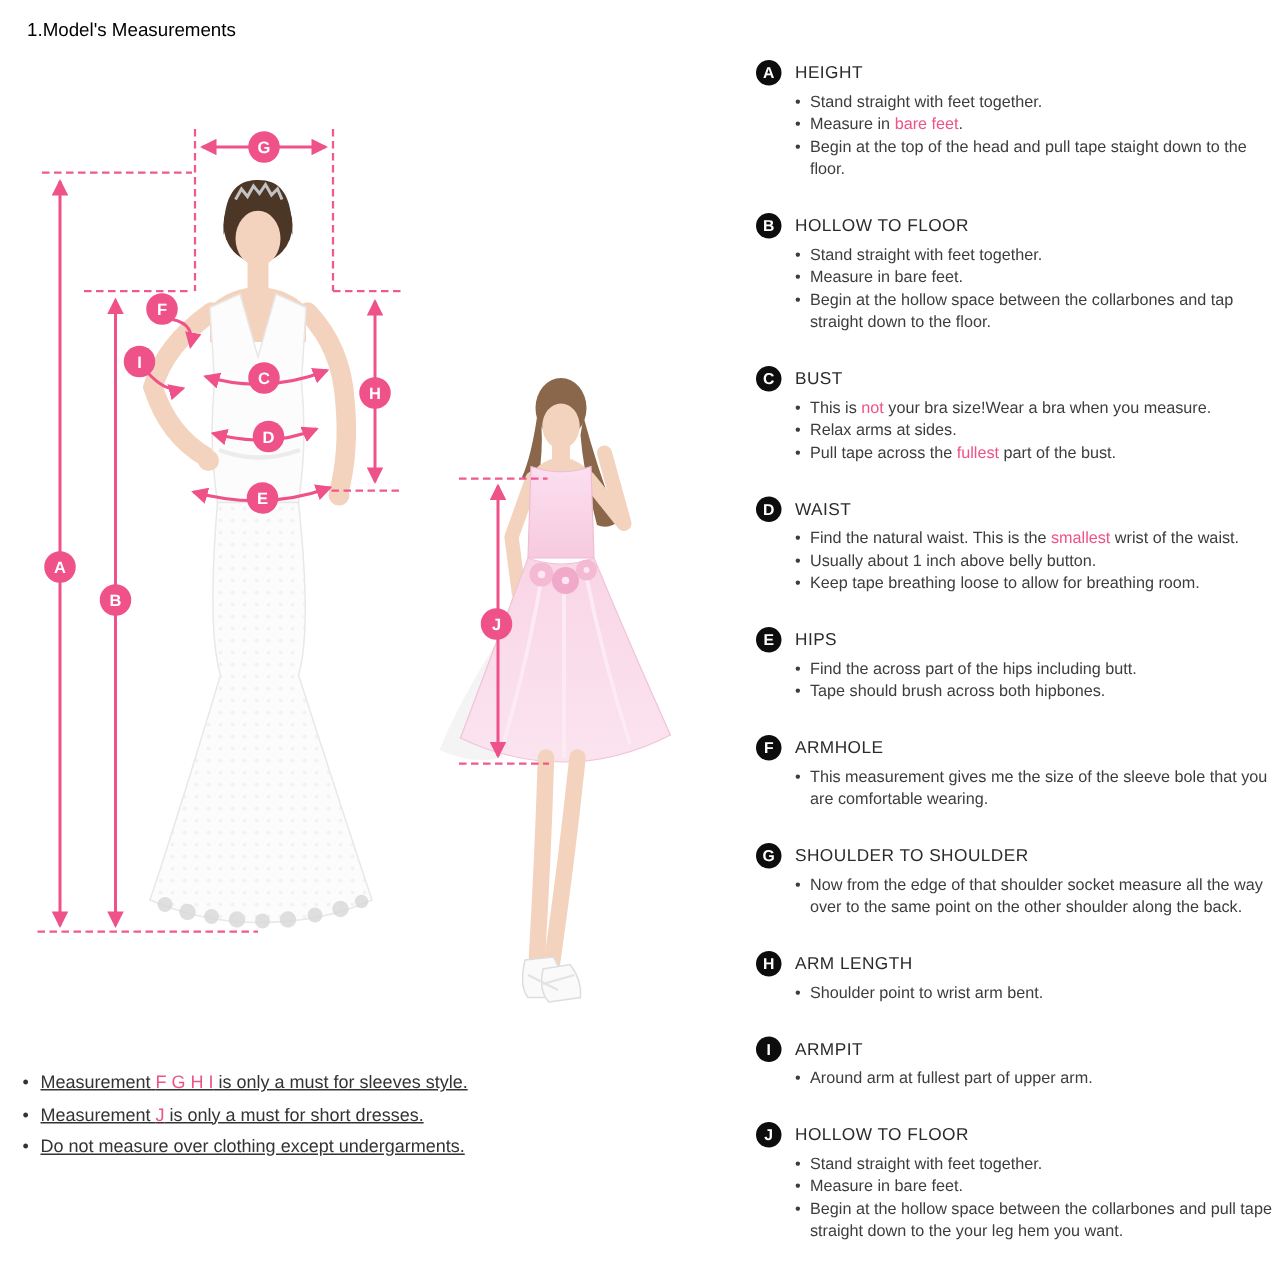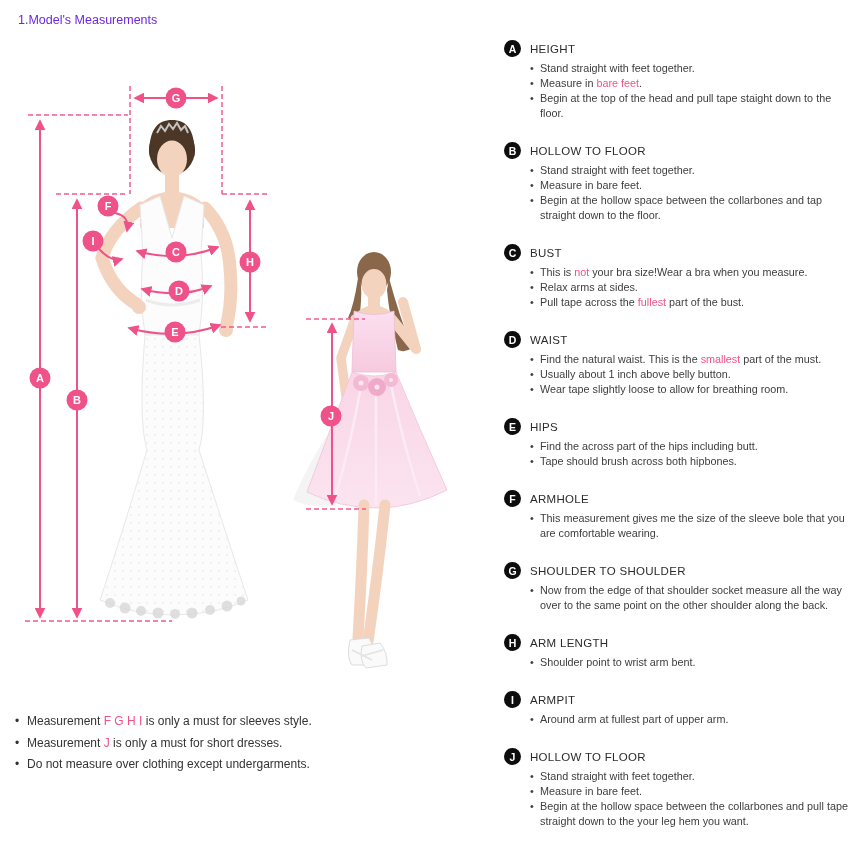--- a/index.html
+++ b/index.html
@@ -1,39 +1,39 @@
 <!DOCTYPE html>
 <html><head>
 <meta charset="utf-8">
 <style>
   html,body{margin:0;padding:0;}
   body{
     width:857px;height:851px;position:relative;background:#ffffff;
     font-family:"Liberation Sans",sans-serif;overflow:hidden;
     -webkit-font-smoothing:antialiased;
   }
-  .page-title{position:absolute;left:18px;top:13px;font-size:12.5px;color:#6d28d9;}
+  .page-title{position:absolute;left:18px;top:13px;font-size:12.5px;color:#000000;}
   #figure-area{position:absolute;left:0;top:0;width:500px;height:700px;}
   #right-col{position:absolute;left:504px;top:40px;width:344px;}
   .section{margin-bottom:21px;}
   .sec-head{display:flex;align-items:center;gap:9px;margin-bottom:4px;}
   .badge{
     width:17px;height:17px;border-radius:50%;background:#0d0d0d;color:#fff;
     font-size:10.5px;font-weight:bold;display:flex;align-items:center;justify-content:center;flex:none;
   }
   .sec-title{font-size:11.5px;font-weight:normal;color:#2b2b2b;letter-spacing:.3px;}
   .bullets{padding-left:26px;}
   .bullet{display:flex;font-size:10.8px;color:#3d3d3d;line-height:15px;}
   .dot{width:10px;flex:none;color:#3d3d3d;}
   .btext{flex:1;}
   .hl{color:#ef5189;margin-top:40px;}
   #notes{position:absolute;left:15px;top:712px;width:452px;}
   .note{display:flex;font-size:12px;color:#333;line-height:19.5px;margin-bottom:2px;}
   .ndot{width:12px;flex:none;}
-  .ntext{flex:1;}
+  .ntext{flex:1;text-decoration:underline;}
   svg text{font-family:"Liberation Sans",sans-serif;}
 </style>
 </head>
 <body>
 
 <div class="page-title">1.Model's Measurements</div>
 
 <svg id="figure-area" width="500" height="700" viewBox="0 0 500 700">
   <defs>
     <marker id="ah" viewBox="0 0 10 10" refX="8.5" refY="5" markerWidth="5.5" markerHeight="5.5" orient="auto-start-reverse">
@@ -243,29 +243,29 @@
       </div>
     </div>
     <div class="section">
       <div class="sec-head">
         <span class="badge">D</span>
         <span class="sec-title">WAIST</span>
       </div>
       <div class="bullets">
         <div class="bullet">
           <span class="dot">•</span>
-          <span class="btext"><span>Find the natural waist. This is the </span><span class="hl">smallest</span><span> part of the must.</span></span>
+          <span class="btext"><span>Find the natural waist. This is the </span><span class="hl">smallest</span><span> wrist of the waist.</span></span>
         </div>
         <div class="bullet">
           <span class="dot">•</span>
           <span class="btext"><span>Usually about 1 inch above belly button.</span></span>
         </div>
         <div class="bullet">
           <span class="dot">•</span>
-          <span class="btext"><span>Wear tape slightly loose to allow for breathing room.</span></span>
+          <span class="btext"><span>Keep tape breathing loose to allow for breathing room.</span></span>
         </div>
       </div>
     </div>
     <div class="section">
       <div class="sec-head">
         <span class="badge">E</span>
         <span class="sec-title">HIPS</span>
       </div>
       <div class="bullets">
         <div class="bullet">

